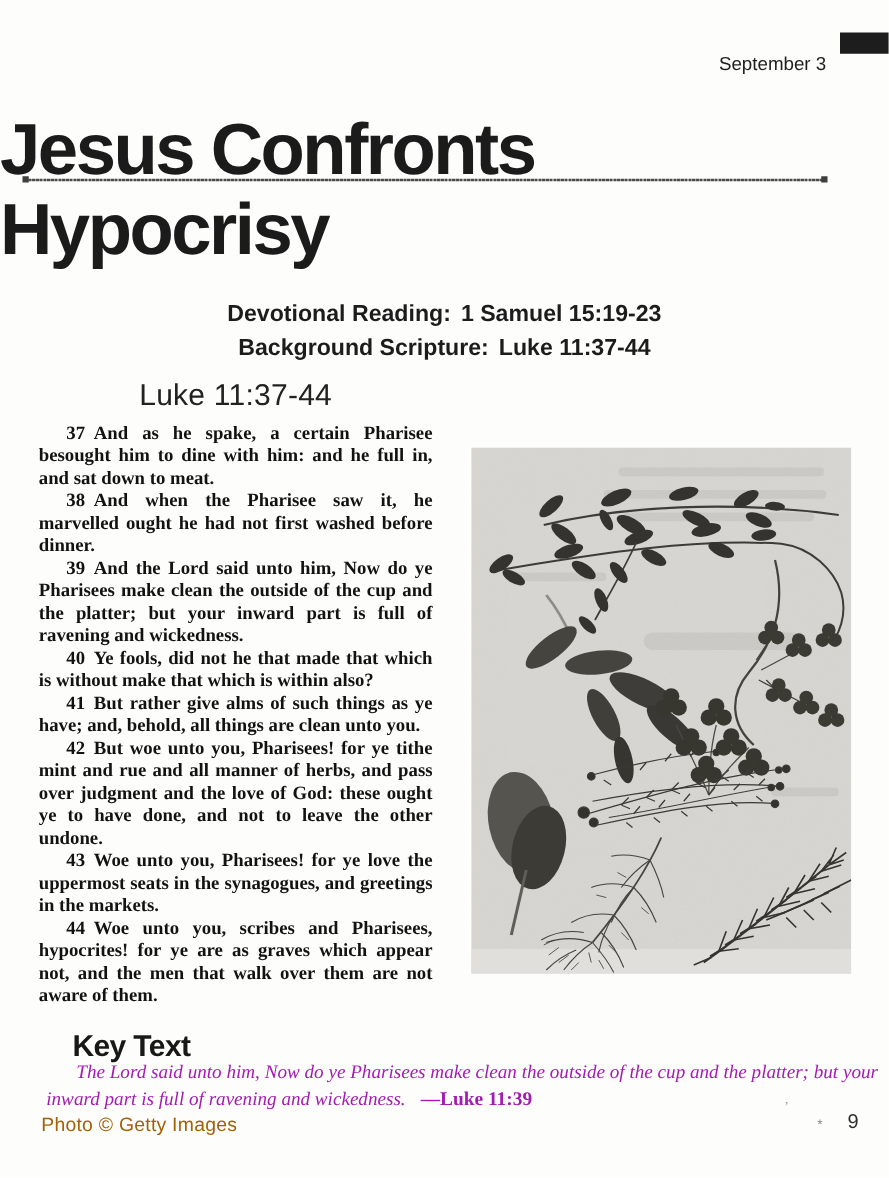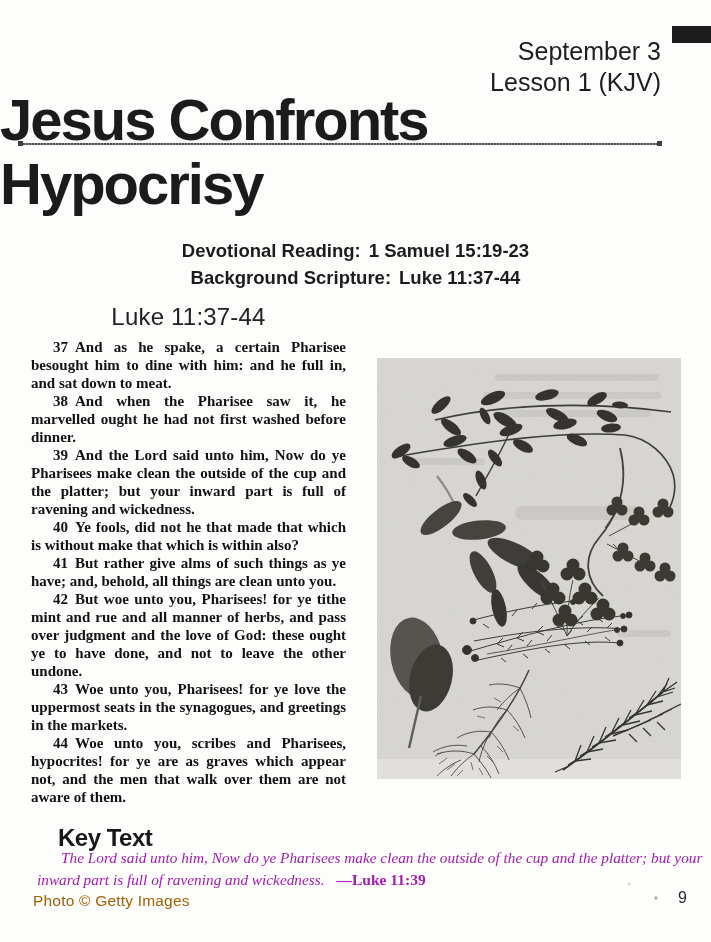--- a/index.html
+++ b/index.html
@@ -3,21 +3,21 @@
 <meta charset="utf-8">
 <style>
   html,body{margin:0;padding:0;background:#ffffff;}
   body{width:711px;height:942px;position:relative;overflow:hidden;
        font-family:"Liberation Sans",sans-serif;color:#1a1a1a;}
   .page{position:absolute;inset:0;background:#fdfdfc;}
 
   .scan-bar{position:absolute;top:26px;right:0;width:39px;height:17px;background:#1d1d1d;}
 
   .header-right{position:absolute;top:36px;right:50px;text-align:right;
-                font-size:25px;line-height:31px;color:#1e1e1e;}
+                font-size:15px;line-height:31px;color:#1e1e1e;}
 
   .title1,.title2{position:absolute;left:0;width:684px;text-align:left;margin:0;
                   font-weight:700;font-size:58px;letter-spacing:-2px;color:#1b1b1b;
                   font-family:"Liberation Sans",sans-serif;}
   .title1{top:86px;}
   .title2{top:150px;}
 
   .rule{position:absolute;top:143px;left:20px;width:640px;height:1.6px;
         background:repeating-linear-gradient(90deg,#4c4c4c 0 2px,#9a9a9a 2px 3px);}
   .rule .dot{position:absolute;top:-1.6px;width:5px;height:5px;background:#3f3f3f;}
@@ -57,21 +57,20 @@
 </style>
 </head>
 <body>
 
 <div class="page">
 
   <div class="scan-bar"></div>
 
   <div class="header-right">
     <div>September 3</div>
-    <div>Lesson 1 (KJV)</div>
   </div>
 
   <h1 class="title1">Jesus Confronts</h1>
   <div class="rule">
     <span class="dot l"></span>
     <span class="dot r"></span>
   </div>
   <h1 class="title2">Hypocrisy</h1>
 
   <div class="readings">

